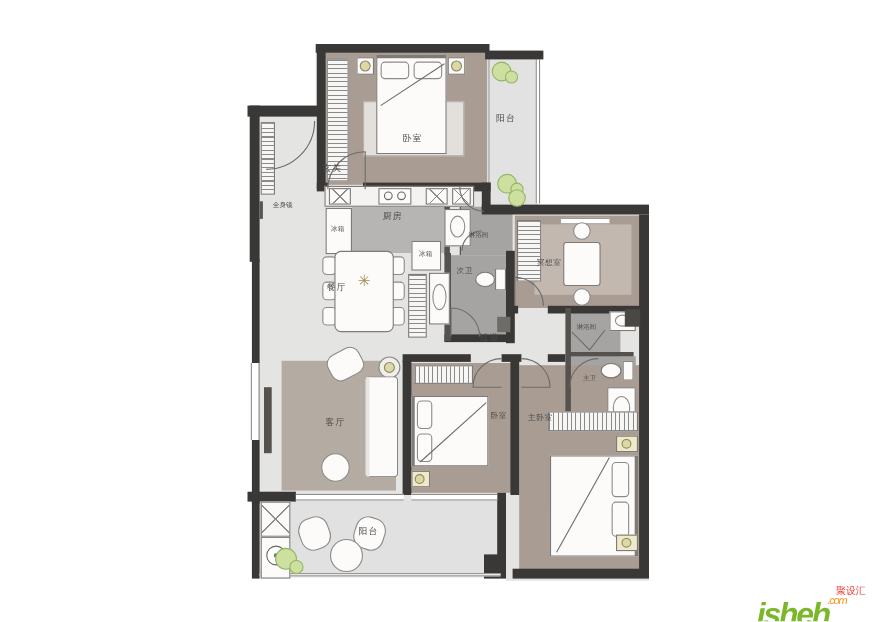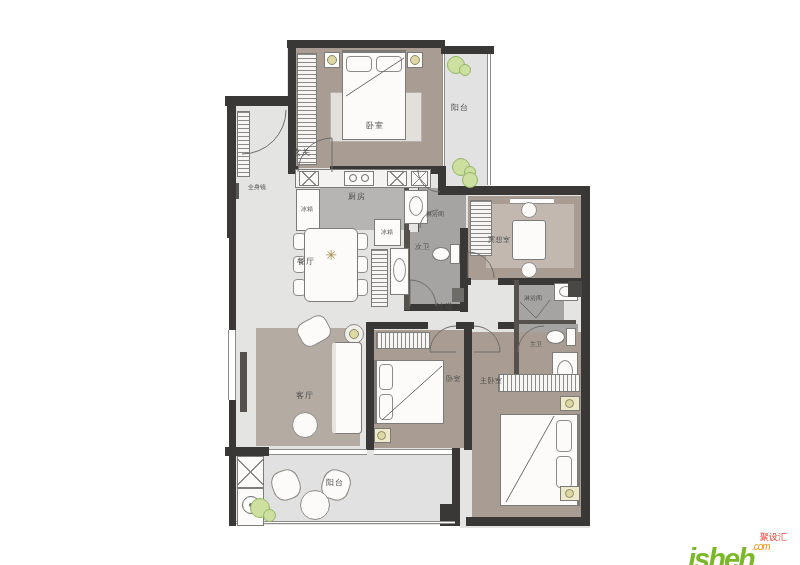--- a/index.html
+++ b/index.html
@@ -216,21 +216,21 @@
   <div class="lbl" style="left:348px;top:193px;">厨房</div>
   <div class="lbl s" style="left:301px;top:206px;">冰箱</div>
   <div class="lbl s" style="left:381px;top:229px;">冰箱</div>
   <div class="lbl" style="left:297px;top:258px;">餐厅</div>
   <div class="lbl s" style="left:426px;top:211px;">淋浴间</div>
   <div class="lbl m" style="left:415px;top:243px;">次卫</div>
   <div class="lbl" style="left:436px;top:303px;">过道</div>
   <div class="lbl m" style="left:488px;top:236px;">冥想室</div>
   <div class="lbl s" style="left:524px;top:295px;">淋浴间</div>
   <div class="lbl s" style="left:530px;top:341px;">主卫</div>
-  <div class="lbl" style="left:296px;top:392px;">客厅</div>
+  <div class="lbl" style="left:296px;top:380px;">客厅</div>
   <div class="lbl m" style="left:446px;top:375px;">卧室</div>
   <div class="lbl m" style="left:480px;top:377px;">主卧室</div>
   <div class="lbl" style="left:326px;top:479px;">阳台</div>
 
   <div id="logo">
     <span class="brand">jsheh</span>
     <span class="badge">聚设汇</span>
     <span class="tld">.com</span>
   </div>
 

